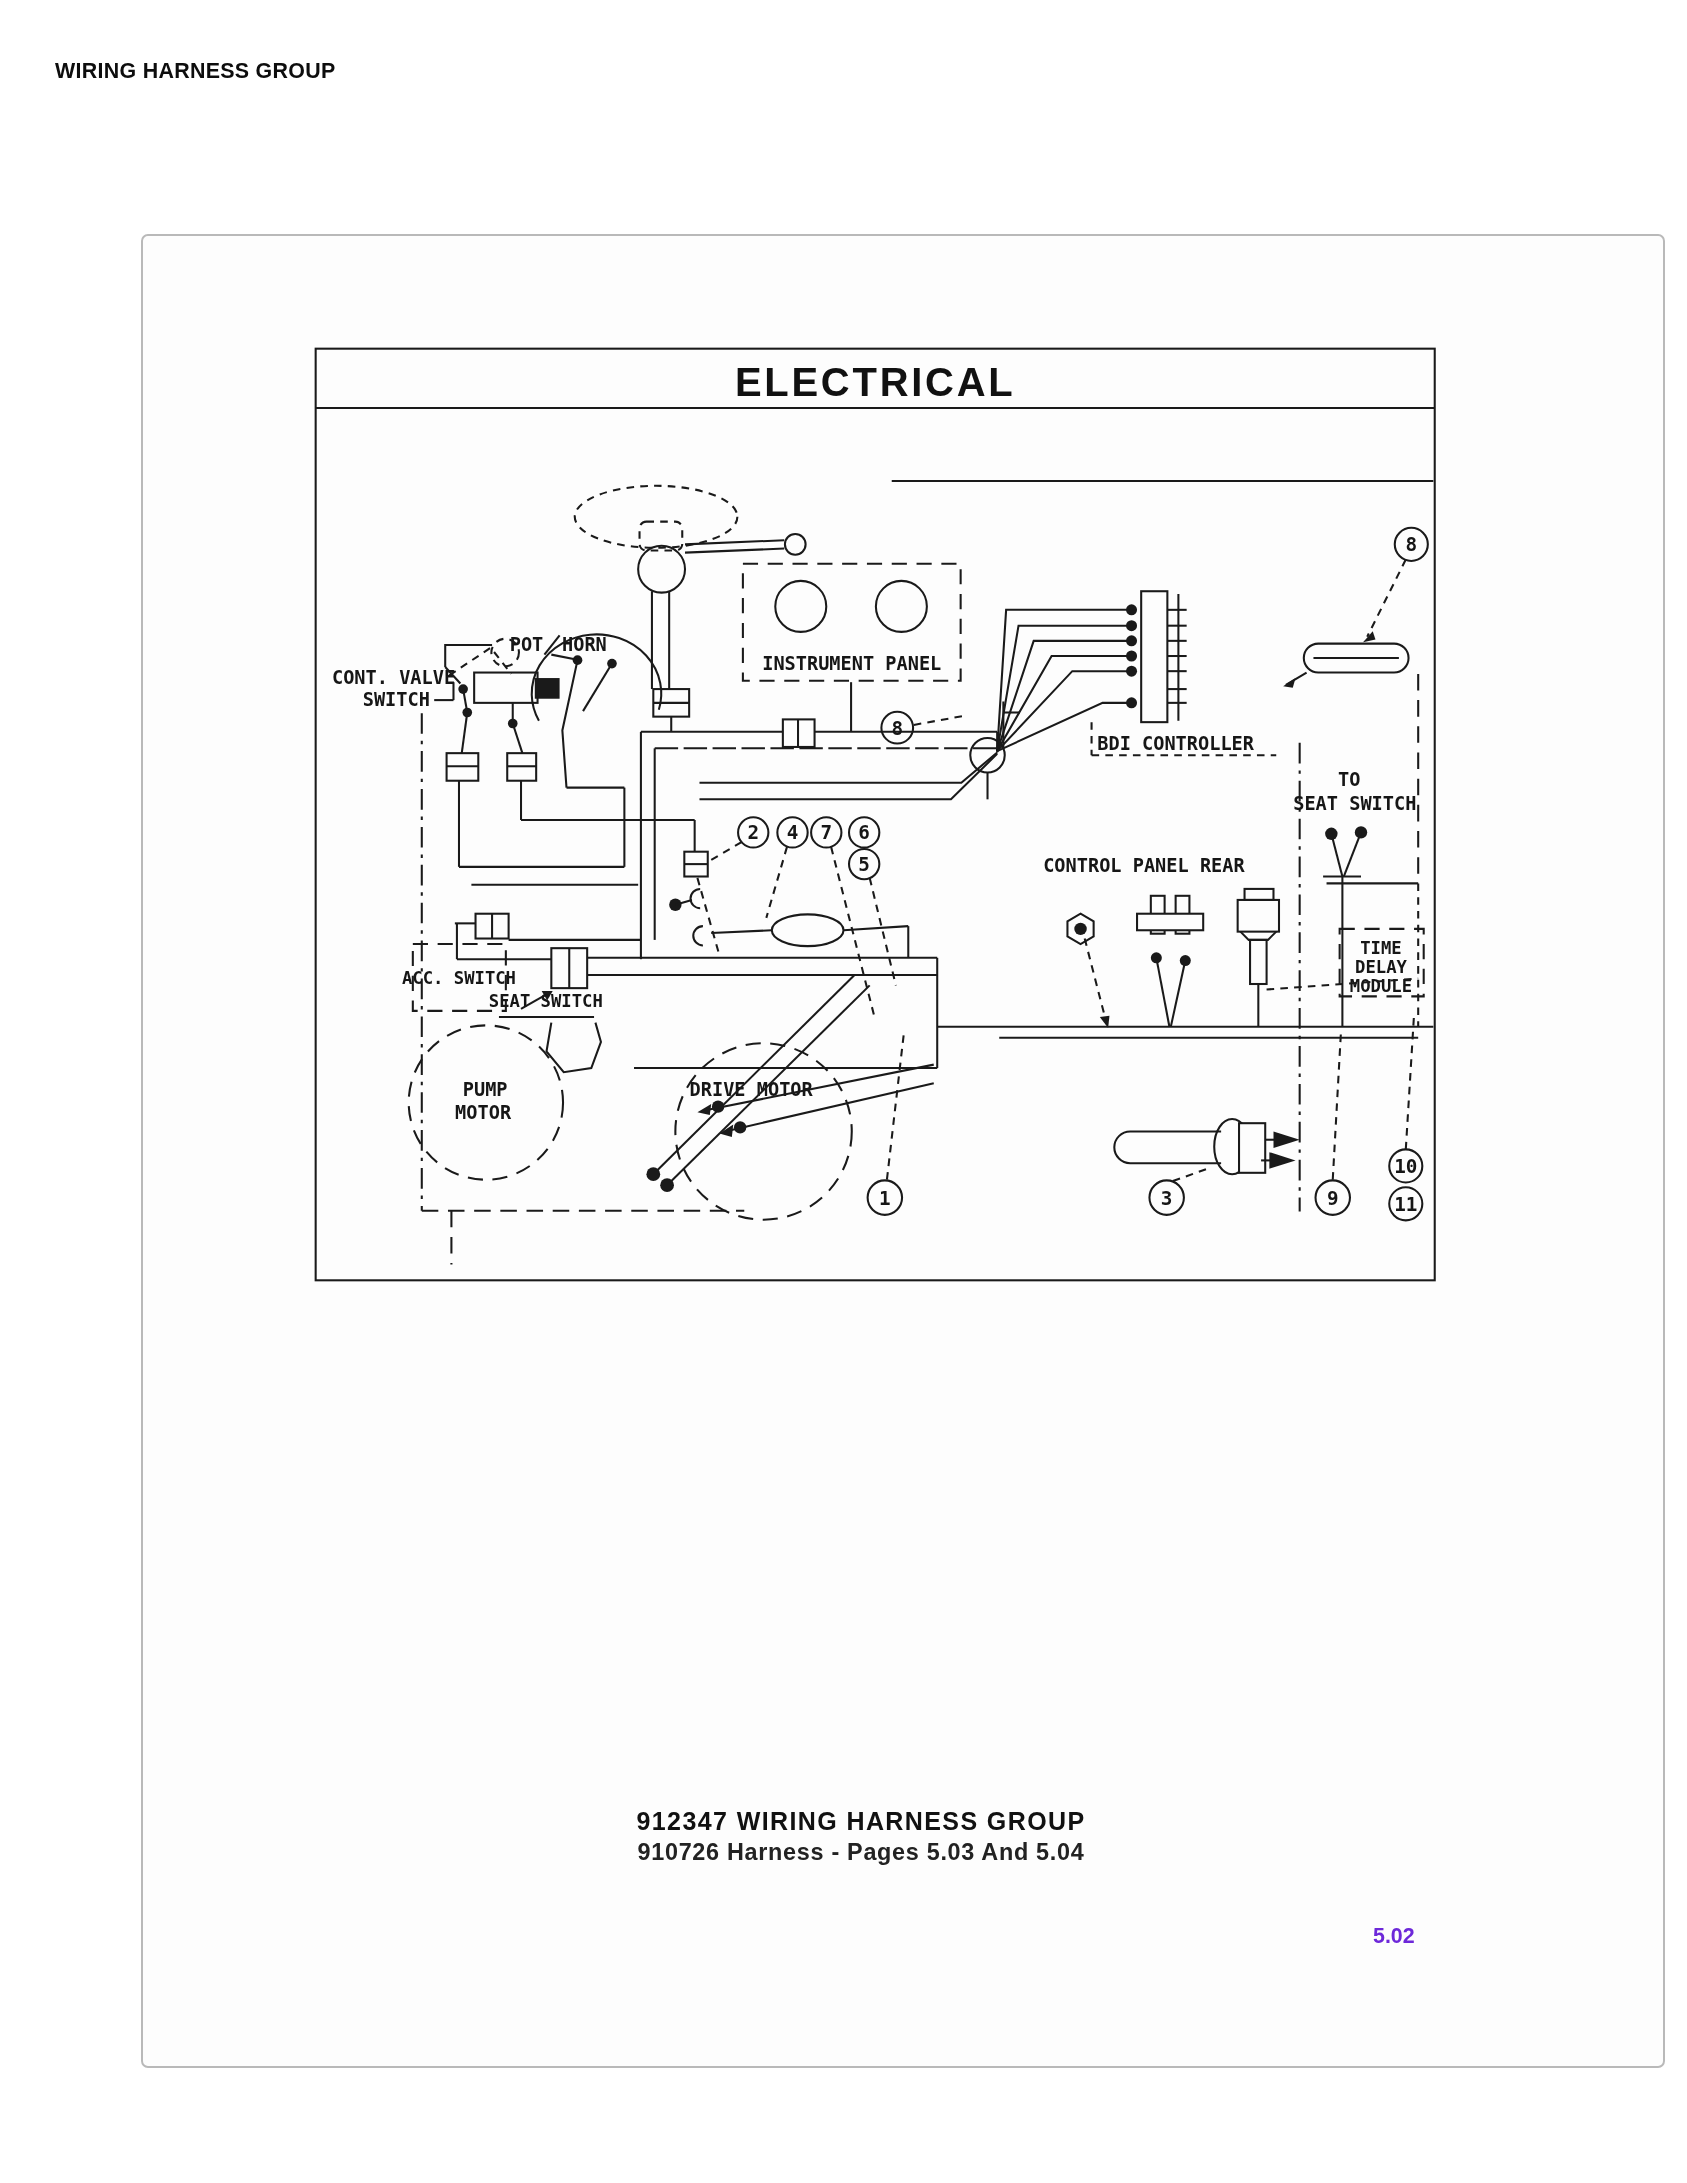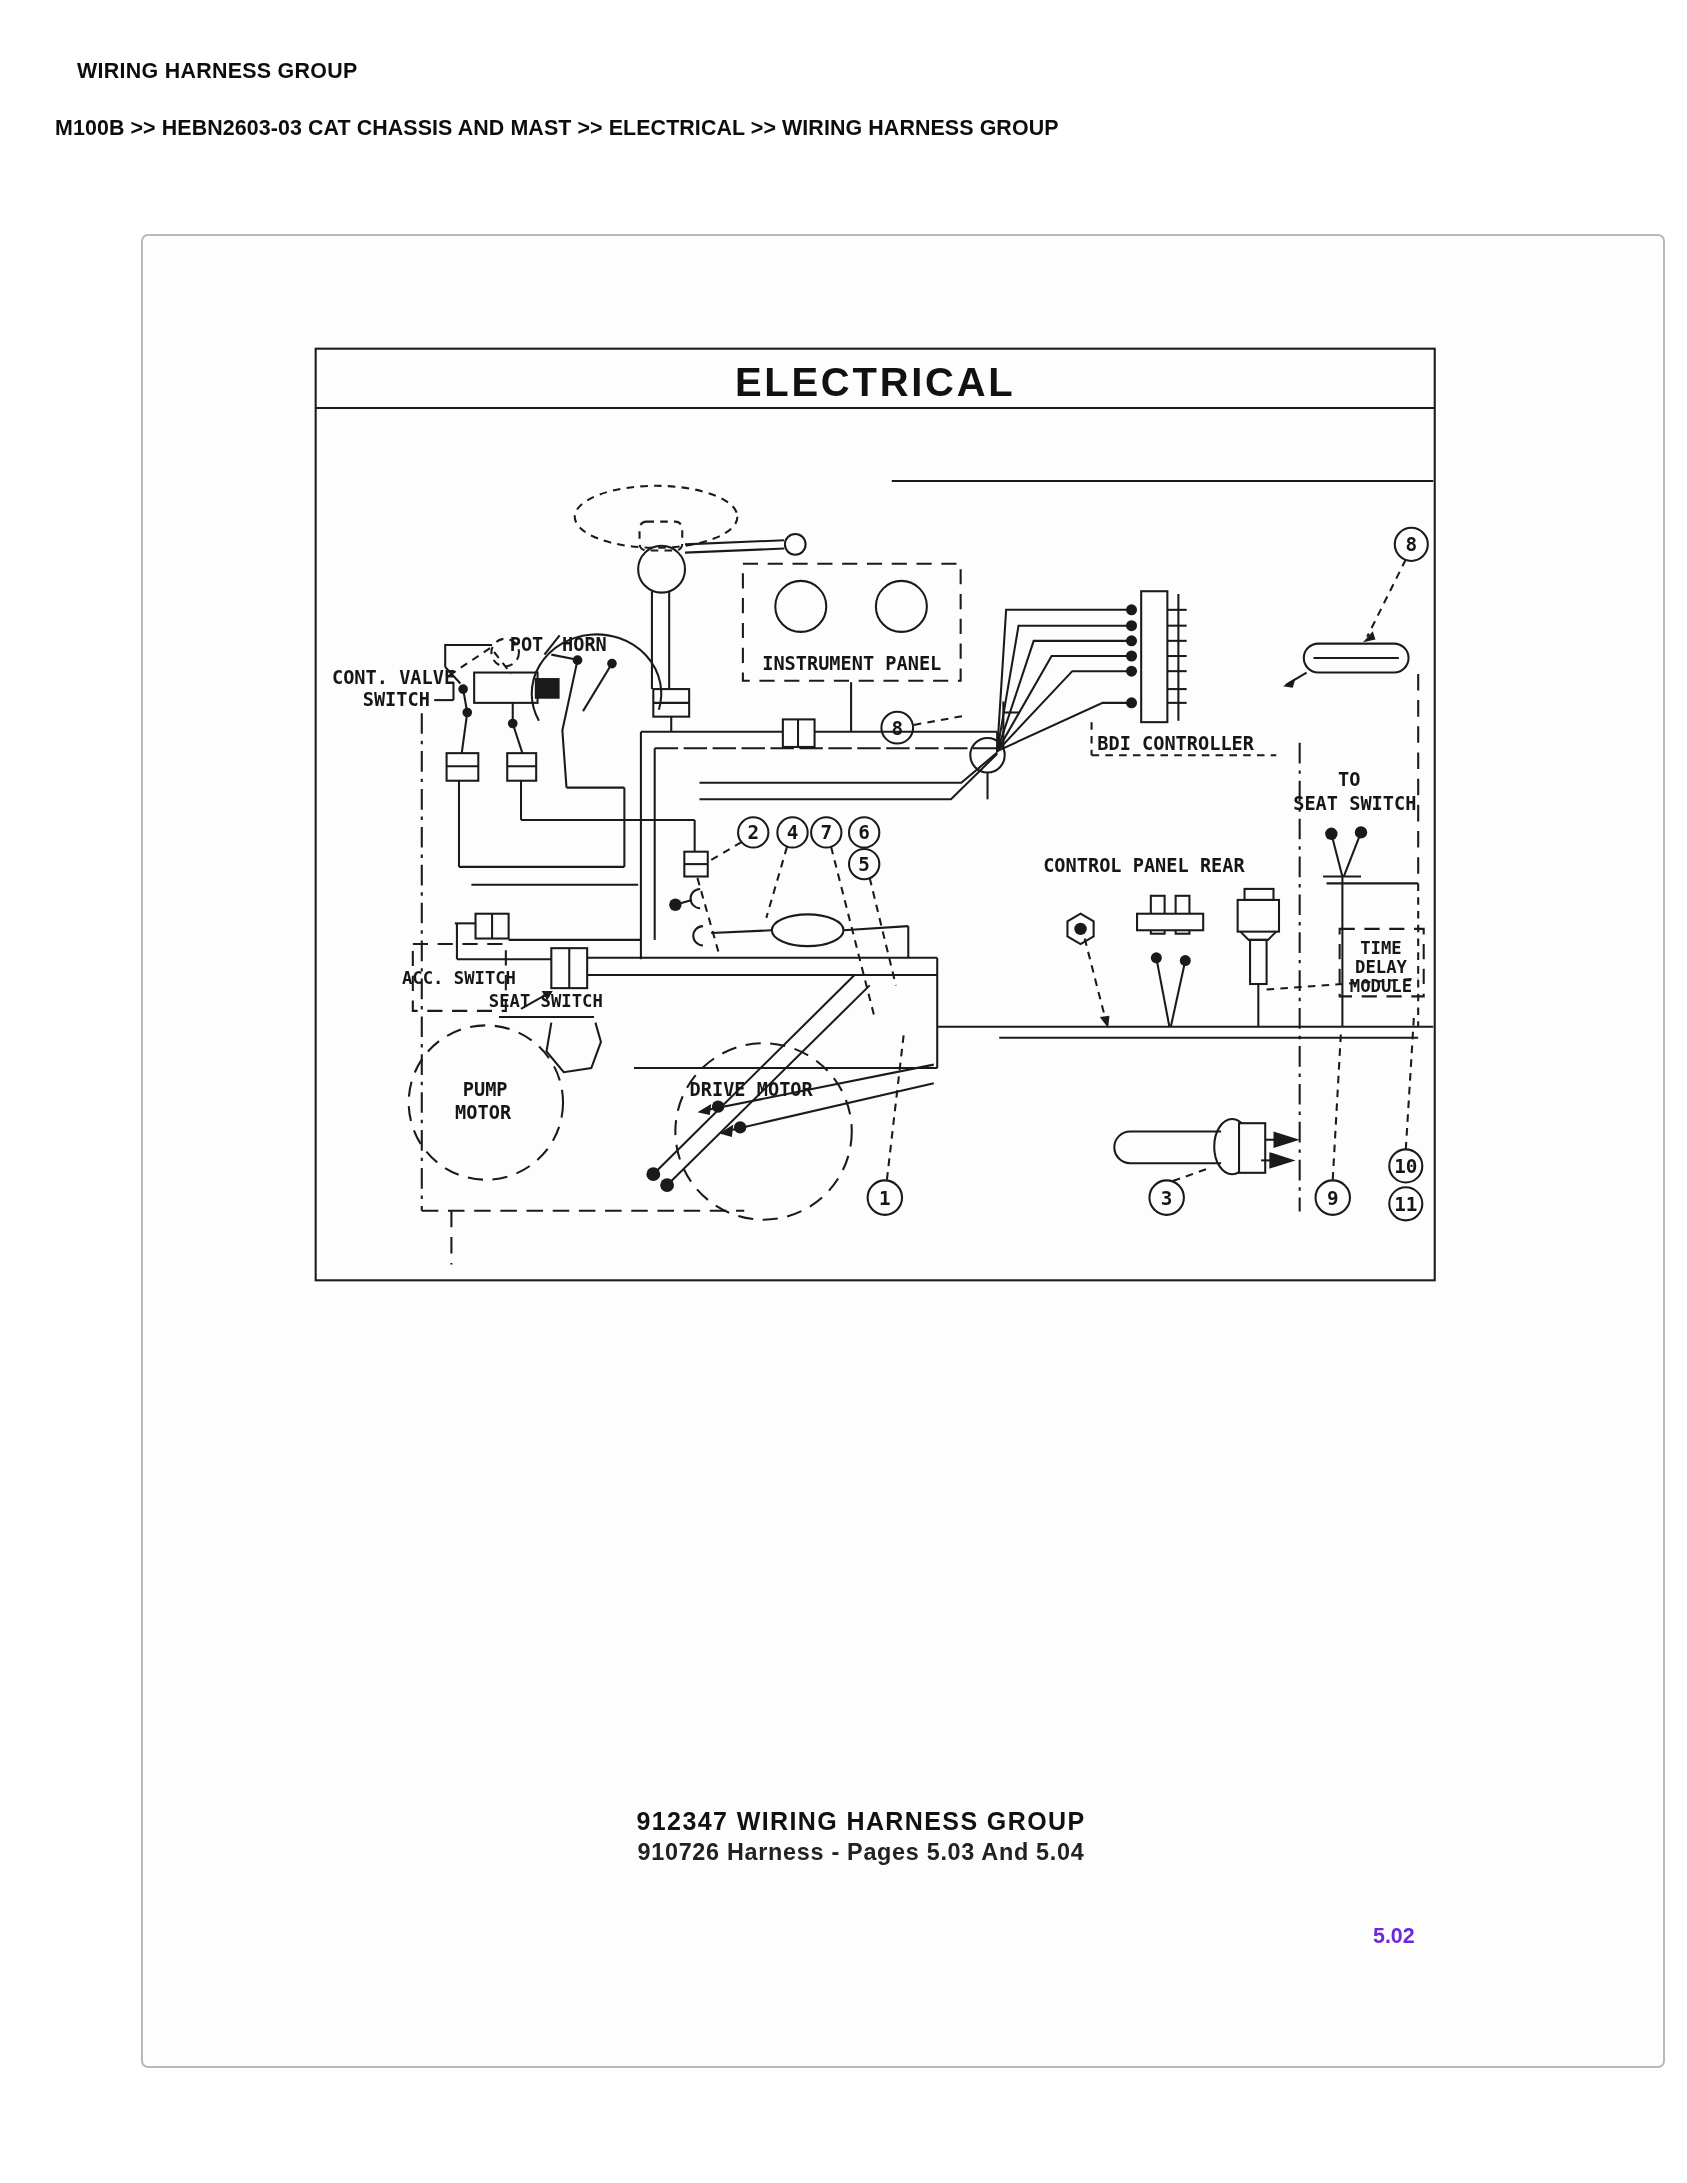--- a/index.html
+++ b/index.html
@@ -1,18 +1,18 @@
 <!DOCTYPE html>
 <html style="font-size:11px"><head>
 <meta charset="utf-8">
 <style>
   html,body{margin:0;padding:0;background:#ffffff;}
   #page{position:relative;width:1687px;height:2183px;background:#ffffff;overflow:hidden;
         font-family:"Liberation Sans",sans-serif;color:#0d0d0d;}
-  .h-title{position:absolute;left:55px;top:59px;font-size:21.4px;font-weight:bold;letter-spacing:0.3px;margin-left:22px;}
+  .h-title{position:absolute;left:55px;top:59px;font-size:21.4px;font-weight:bold;letter-spacing:0.3px;}
   .h-crumb{position:absolute;left:55px;top:116px;font-size:21.4px;font-weight:bold;letter-spacing:0.1px;}
   .panel{position:absolute;left:141px;top:234px;width:1520px;height:1830px;
          border:2.1px solid #b9b9b9;border-radius:6.9px;background:#fdfdfd;}
   .caption{position:absolute;left:861px;top:1807px;transform:translateX(-50%);
            text-align:center;white-space:nowrap;}
   .caption .l1{font-size:25px;font-weight:bold;letter-spacing:1.4px;color:#111;}
   .caption .l2{font-size:23.4px;font-weight:600;letter-spacing:0.7px;color:#222;margin-top:2.8px;}
   .pagenum{position:absolute;left:1373px;top:1924px;font-size:21.4px;font-weight:bold;color:#6d28d9;}
   svg{position:absolute;left:0;top:0;}
   svg line,svg path,svg polyline,svg rect,svg circle,svg ellipse,svg polygon{
@@ -29,21 +29,20 @@
   .dcall{font:700 28px "DejaVu Sans Mono",monospace;fill:#161616;text-anchor:middle;}
   .dtitle{font:700 58px "Liberation Sans",sans-serif;fill:#111;letter-spacing:4px;text-anchor:middle;}
   .mid{text-anchor:middle;}
 </style>
 </head>
 <body>
 
 <div id="page">
 
   <div class="h-title">WIRING HARNESS GROUP</div>
-  <div class="h-crumb">M100B &gt;&gt; HEBN2603-03 CAT CHASSIS AND MAST &gt;&gt; ELECTRICAL &gt;&gt; WIRING HARNESS GROUP</div>
 
   <div class="panel"></div>
 
   <svg width="1687" height="2183" viewBox="0 0 2448 3168">
 
     <g>
       <rect x="458" y="506" width="1624" height="1352" stroke-width="4.5"></rect>
       <line x1="458" y1="592" x2="2082" y2="592" stroke-width="4.5"></line>
       <text class="dtitle" x="1270" y="574">ELECTRICAL</text>
     </g>

